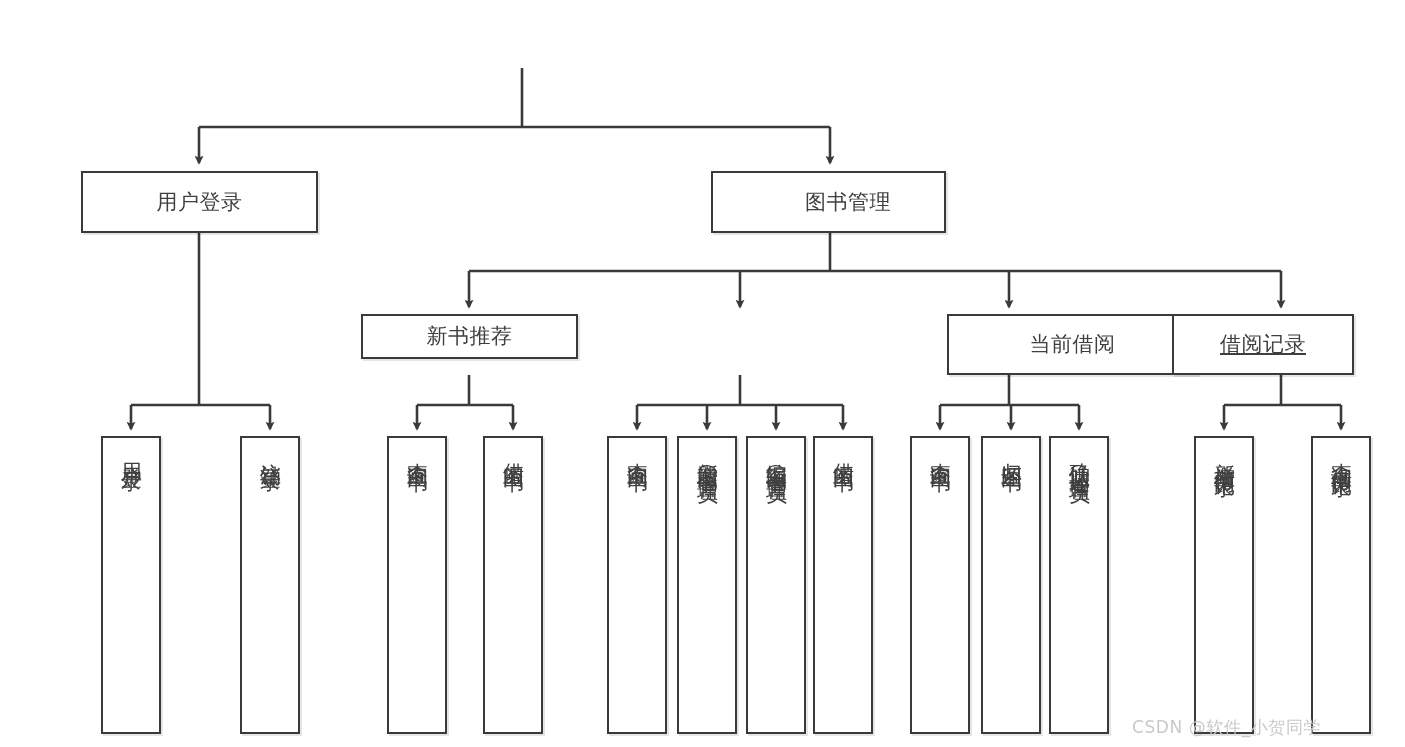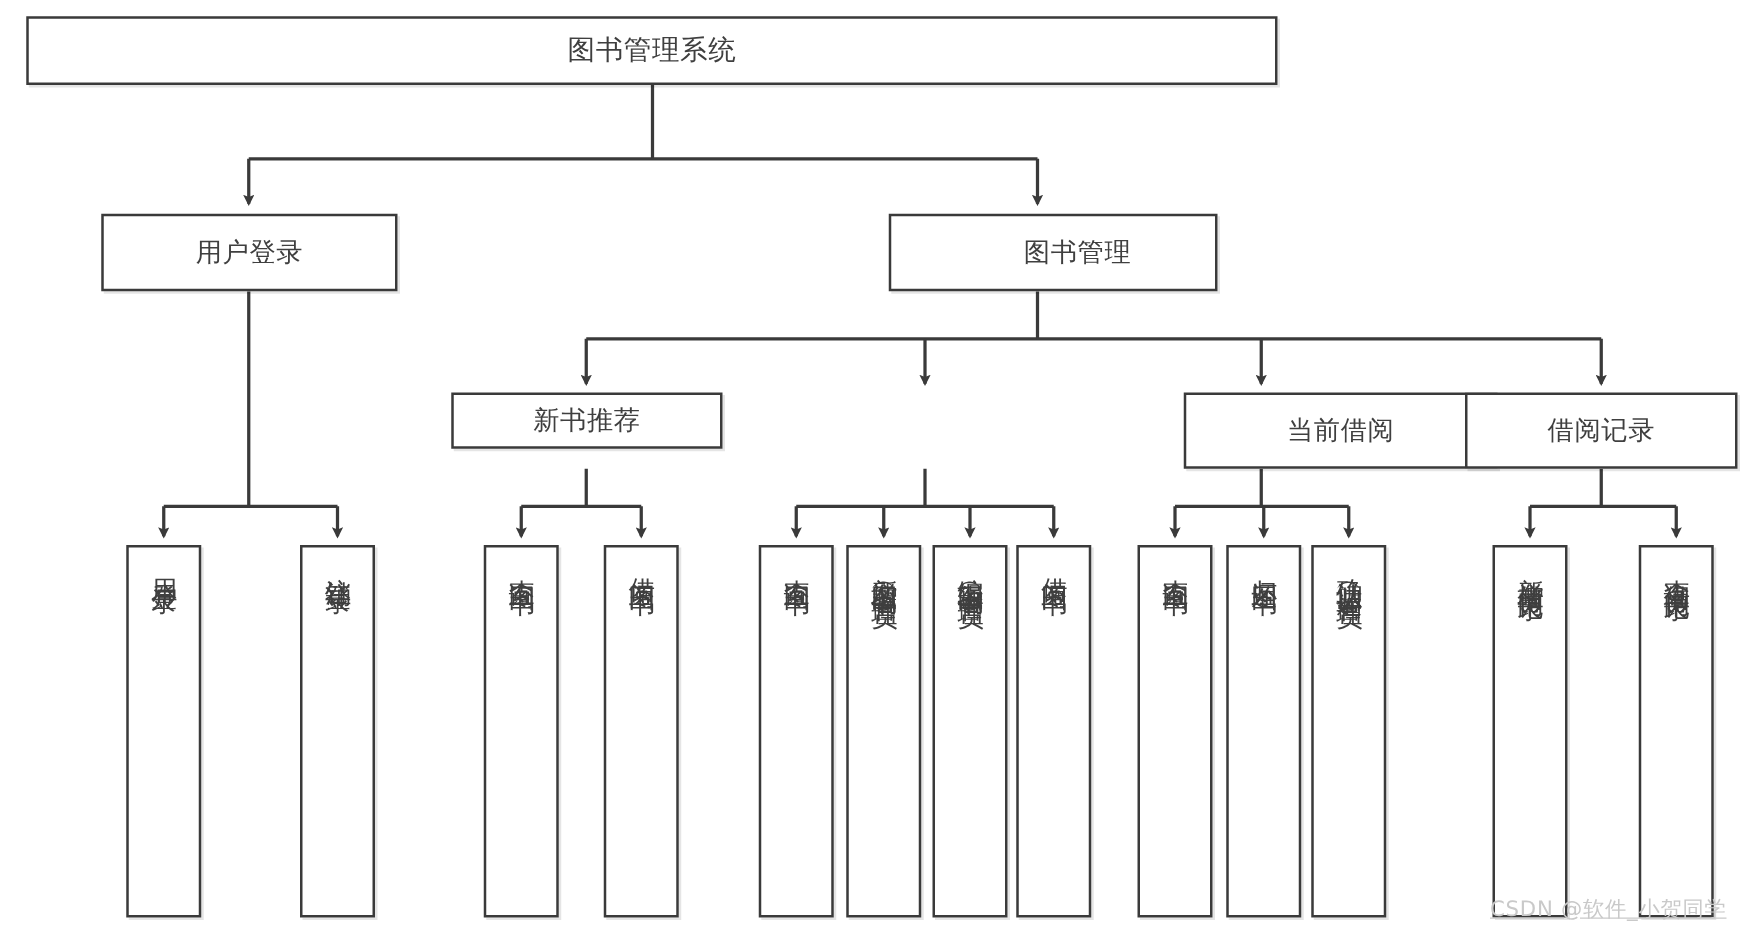--- a/index.html
+++ b/index.html
@@ -118,38 +118,35 @@
       <path d="M1011,405 L1011,429" marker-end="url(#arrowhead)"></path>
       <path d="M1079,405 L1079,429" marker-end="url(#arrowhead)"></path>
 
       <path d="M1281,375 L1281,405"></path>
       <path d="M1224,405 L1341,405"></path>
       <path d="M1224,405 L1224,429" marker-end="url(#arrowhead)"></path>
       <path d="M1341,405 L1341,429" marker-end="url(#arrowhead)"></path>
     </g>
   </svg>
 
-  <div class="node-box root horizontal" style="left:21px; top:13px; width:1001px; height:55px;">
-    <span class="node-label">图书管理系统</span>
-  </div>
 
   <div class="node-box horizontal" style="left:81px; top:171px; width:237px; height:62px;">
     <span class="node-label">用户登录</span>
   </div>
-  <div class="node-box horizontal" style="left:711px; top:171px; width:263px; height:62px;padding-left:39px;">
+  <div class="node-box horizontal" style="left:711px; top:171px; width:235px; height:62px;padding-left:39px;">
     <span class="node-label">图书管理</span>
   </div>
 
   <div class="node-box horizontal" style="left:361px; top:314px; width:217px; height:45px;">
     <span class="node-label">新书推荐</span>
   </div>
   <div class="node-box horizontal" style="left:901px; top:314px; width:251px; height:61px;margin-left:46px;">
     <span class="node-label">当前借阅</span>
   </div>
-  <div class="node-box horizontal" style="left:1172px; top:314px; width:218px; height:61px;">
+  <div class="node-box horizontal" style="left:1172px; top:314px; width:182px; height:61px;text-decoration:underline;">
     <span class="node-label">借阅记录</span>
   </div>
 
   <div class="node-box vertical" style="left:101px; top:436px; width:60px; height:298px;">
     <span class="node-label">用户登录</span>
   </div>
   <div class="node-box vertical" style="left:240px; top:436px; width:60px; height:298px;">
     <span class="node-label">注销登录</span>
   </div>
 
@@ -183,15 +180,15 @@
     <span class="node-label">确认归还（管理员）</span>
   </div>
 
   <div class="node-box vertical" style="left:1194px; top:436px; width:60px; height:298px;">
     <span class="node-label">新增借阅记录</span>
   </div>
   <div class="node-box vertical" style="left:1311px; top:436px; width:60px; height:298px;">
     <span class="node-label">查询借阅记录</span>
   </div>
 
-  <div class="watermark" style="left:1192px; top:716px;text-decoration:underline;">CSDN @软件_小贺同学</div>
+  <div class="watermark" style="left:1132px; top:716px;">CSDN @软件_小贺同学</div>
 
 </div>
 
 </body></html>

